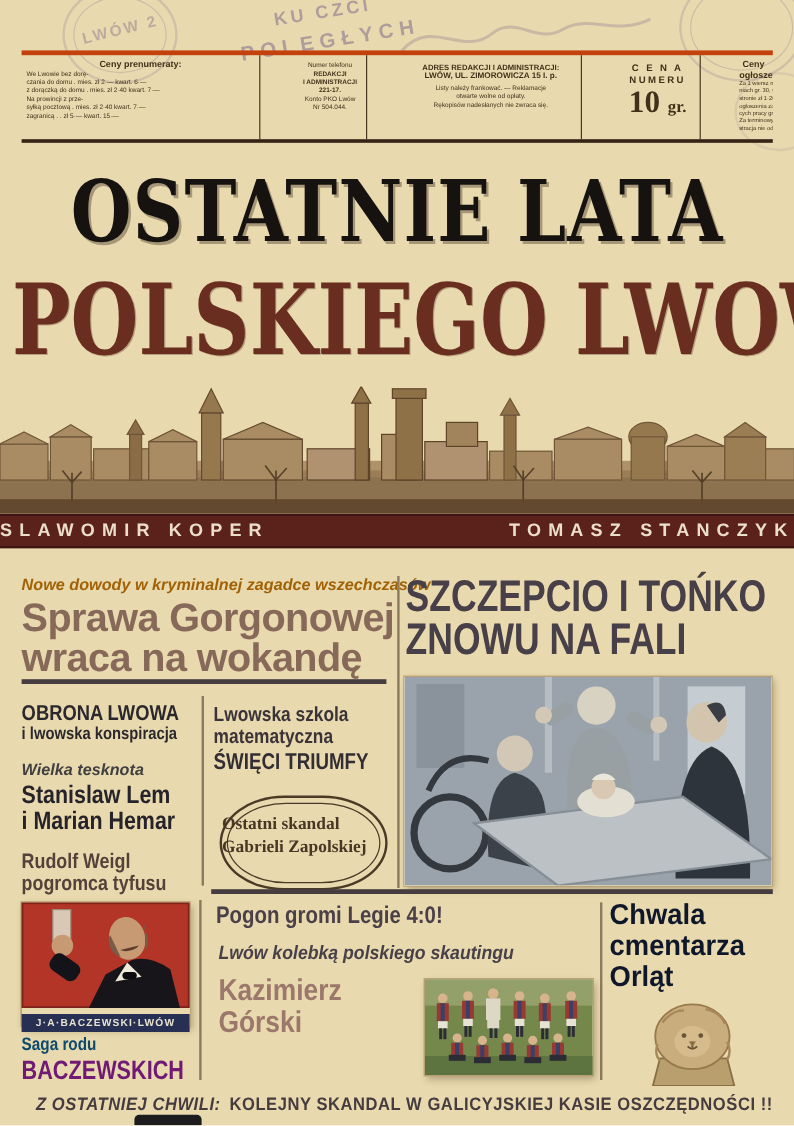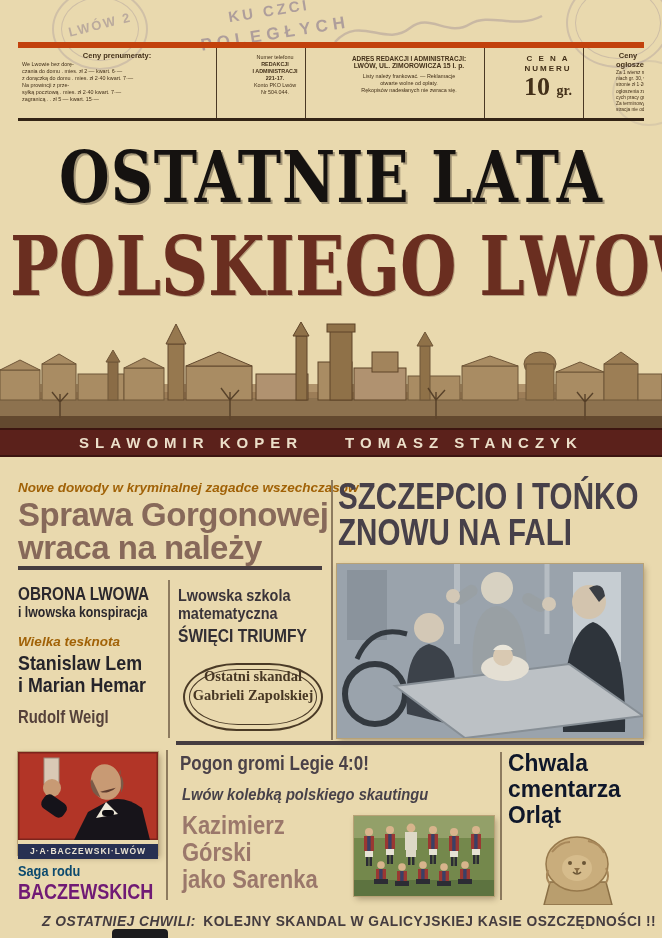--- a/index.html
+++ b/index.html
@@ -21,21 +21,21 @@
 
   
   .postmark{border:2px solid rgba(134,118,146,.45);border-radius:50%;opacity:.55;}
   .postmark-inner{position:absolute;inset:7px;border:1px solid rgba(134,118,146,.5);border-radius:50%;}
   .postmark-text{position:absolute;width:100%;text-align:center;color:rgba(120,104,134,.75);
     font-weight:bold;font-size:13px;letter-spacing:2px;top:34%;transform:rotate(-14deg);}
   .faded-script{color:rgba(126,110,140,.55);font-weight:bold;letter-spacing:3px;}
 
   
   .masthead{left:18px;top:42px;width:626px;height:70px;display:flex;
-    border-top:6px solid #c2410c;border-bottom:3px solid #332415;color:#433019;gap:28px;}
+    border-top:4px solid #c2410c;border-bottom:3px solid #332415;color:#433019;gap:28px;}
   .mh-box{border-right:1.5px solid #4a3824;padding:3px 4px;overflow:hidden;}
   .mh-box:last-child{border-right:none;}
   .mh-title{font-weight:bold;text-align:center;font-size:7.5px;margin-bottom:1px;}
   .mh-line{font-size:5.4px;line-height:7px;white-space:nowrap;}
   .mh-center{text-align:center;}
   .price-label{font-size:8px;font-weight:bold;letter-spacing:2px;text-align:center;line-height:10px;}
   .price-value{font-size:26px;font-weight:bold;text-align:center;line-height:26px;font-family:"Liberation Serif",serif;}
   .price-value .unit{font-size:14px;}
 
   
@@ -43,55 +43,55 @@
     font-family:"DejaVu Serif",serif;font-weight:bold;font-size:60px;
     transform:scaleY(1.18) scaleX(.97);transform-origin:50% 0;letter-spacing:1px;
     text-shadow:2px 2px 0 rgba(40,30,20,.35);}
   .title2{left:0;top:218px;width:662px;text-align:center;color:#6a2e20;
     font-family:"DejaVu Serif",serif;font-weight:bold;font-size:67px;
     transform:scaleY(1.22) scaleX(.97);transform-origin:50% 0;letter-spacing:0px;
     text-shadow:1px 1px 0 rgba(70,30,15,.3);}
 
   
   .author-bar{left:0;top:428px;width:662px;height:29px;background:#5b211b;
-    display:flex;align-items:center;justify-content:center;gap:42px;
+    display:flex;align-items:center;justify-content:space-between;gap:42px;
     box-shadow:0 -2px 0 #3c1510 inset,0 2px 0 #3c1510 inset;}
   .author{color:#ecdfc9;font-weight:bold;font-size:15px;letter-spacing:6px;white-space:nowrap;}
 
   
   .vrule{width:1.5px;background:#8d7b5f;}
   .hbar{background:#463d40;height:4px;}
 
   
   .kicker{font-style:italic;font-weight:bold;color:#a16207;font-size:13.5px;}
   .h-gorgonowa{color:#87695a;font-weight:bold;font-size:33px;line-height:33px;letter-spacing:-.5px;}
   .h-szczepcio{color:#474049;font-weight:bold;font-size:37px;line-height:36px;}
   .h-obrona{color:#2b282d;font-weight:bold;font-size:18px;line-height:19px;}
   .h-obrona2{color:#2b282d;font-weight:bold;font-size:14.5px;}
-  .k-tesknota{color:#a16207;font-style:italic;font-weight:bold;font-size:13.5px;}
+  .k-tesknota{color:#404040;font-style:italic;font-weight:bold;font-size:13.5px;}
   .h-lem{color:#26242a;font-weight:bold;font-size:21px;line-height:22px;}
   .h-weigl{color:#55413a;font-weight:bold;font-size:17.5px;line-height:19px;}
   .h-szkola{color:#3a3439;font-weight:bold;font-size:17px;line-height:18px;}
   .h-triumfy{color:#322e33;font-weight:bold;font-size:19px;}
   .cartouche{border:2px solid #4a3a26;border-radius:46% 46% 46% 46% / 60% 60% 60% 60%;
-    box-shadow:0 0 0 3px transparent;position:relative;text-align:center;padding-top:2px;}
+    box-shadow:0 0 0 3px transparent;position:relative;text-align:left;padding-top:13px;}
   .cartouche:before{content:"";position:absolute;inset:4px;border:1.5px solid #4a3a26;
     border-radius:46% / 60%;}
   .cartouche-text{position:relative;font-family:"Liberation Serif",serif;color:#473724;
     font-size:14.5px;line-height:19px;font-weight:bold;}
   .h-pogon{color:#4a4148;font-weight:bold;font-size:20px;}
   .sub-pogon{color:#474149;font-style:italic;font-weight:bold;font-size:16px;}
   .h-gorski{color:#9b786b;font-weight:bold;font-size:25px;line-height:27px;}
   .h-orleta{color:#0f172a;font-weight:bold;font-size:24px;line-height:26px;}
   .h-saga1{color:#0c4a6e;font-weight:bold;font-size:15px;}
   .h-saga2{color:#701a75;font-weight:bold;font-size:22px;}
   .poster-caption{background:#273052;color:#e8e2d2;font-size:8.5px;font-weight:bold;
     text-align:center;letter-spacing:1px;line-height:15px;height:15px;}
   .bottom-strip{left:0;top:903px;width:662px;height:35px;
-    display:flex;align-items:center;padding-left:42px;box-sizing:border-box;}
+    display:flex;align-items:center;padding-left:30px;box-sizing:border-box;}
   .bottom-text{color:#453c3f;font-weight:bold;font-size:15px;letter-spacing:.5px;}
   .bottom-text .it{font-style:italic;margin-right:8px;}
   .photo-frame{box-shadow:0 0 0 1px #b8a276, 2px 3px 6px rgba(60,40,20,.35);}
   .edge-mark{background:#1c1c1e;border-radius:4px 4px 0 0;}
 </style>
 </head>
 <body>
 
 <div id="cover">
 
@@ -212,21 +212,21 @@
     <rect x="0" y="94" width="662" height="12" fill="#5e452b" opacity=".9"></rect>
   </svg>
 
   <div class="abs author-bar">
     <span class="author">SLAWOMIR KOPER</span>
     <span class="author">TOMASZ STANCZYK</span>
   </div>
 
   <div class="abs kicker nowrap" style="left:18px;top:480px;">Nowe dowody w kryminalnej zagadce wszechczasów</div>
   <div class="abs h-gorgonowa nowrap" style="left:18px;top:498px;">Sprawa Gorgonowej</div>
-  <div class="abs h-gorgonowa nowrap" style="left:18px;top:531px;">wraca na należy</div>
+  <div class="abs h-gorgonowa nowrap" style="left:18px;top:531px;">wraca na wokandę</div>
 
   <div class="abs vrule" style="left:331px;top:480px;height:260px;"></div>
 
   <div class="abs" style="left:338px;top:479px;width:300px;">
     <div class="h-szczepcio"><span class="cond" style="transform:scaleX(.8);">SZCZEPCIO I TOŃKO</span></div>
     <div class="h-szczepcio"><span class="cond" style="transform:scaleX(.8);">ZNOWU NA FALI</span></div>
   </div>
 
   <div class="abs photo-frame" style="left:337px;top:564px;width:306px;height:174px;overflow:hidden;">
     <svg width="306" height="174" viewBox="0 0 306 174">
@@ -266,20 +266,21 @@
 
   <div class="abs vrule" style="left:168px;top:580px;height:158px;"></div>
 
   <div class="abs" style="left:18px;top:585px;width:145px;">
     <div class="h-obrona"><span class="cond">OBRONA LWOWA</span></div>
     <div class="h-obrona2"><span class="cond">i lwowska konspiracja</span></div>
     <div class="k-tesknota nowrap" style="margin-top:14px;">Wielka tesknota</div>
     <div class="h-lem" style="margin-top:3px;"><span class="cond">Stanislaw Lem</span></div>
     <div class="h-lem"><span class="cond">i Marian Hemar</span></div>
     <div class="h-weigl" style="margin-top:12px;"><span class="cond">Rudolf Weigl</span></div>
+    <div class="h-weigl"><span class="cond">pogromca tyfusu</span></div>
   </div>
 
   <div class="abs" style="left:178px;top:587px;width:150px;">
     <div class="h-szkola"><span class="cond">Lwowska szkola</span></div>
     <div class="h-szkola"><span class="cond">matematyczna</span></div>
     <div class="h-triumfy" style="margin-top:2px;"><span class="cond" style="transform:scaleX(.82);">ŚWIĘCI TRIUMFY</span></div>
   </div>
 
   <div class="abs cartouche" style="left:183px;top:663px;width:136px;height:62px;">
     <div class="cartouche-text">Ostatni skandal</div>
@@ -312,21 +313,20 @@
     <div class="poster-caption">J·A·BACZEWSKI·LWÓW</div>
   </div>
   <div class="abs h-saga1" style="left:18px;top:862px;"><span class="cond">Saga rodu</span></div>
   <div class="abs h-saga2" style="left:18px;top:879px;"><span class="cond" style="transform:scaleX(.82);">BACZEWSKICH</span></div>
 
   <div class="abs h-pogon" style="left:180px;top:752px;"><span class="cond">Pogon gromi Legie 4:0!</span></div>
   <div class="abs sub-pogon" style="left:182px;top:786px;"><span class="cond" style="transform:scaleX(.92);">Lwów kolebką polskiego skautingu</span></div>
   <div class="abs" style="left:182px;top:812px;">
     <div class="h-gorski"><span class="cond" style="transform:scaleX(.88);">Kazimierz</span></div>
     <div class="h-gorski"><span class="cond" style="transform:scaleX(.88);">Górski</span></div>
-    <div class="h-gorski"><span class="cond" style="transform:scaleX(.88);">jako Sarenka</span></div>
   </div>
 
   <div class="abs photo-frame" style="left:354px;top:816px;width:140px;height:80px;overflow:hidden;">
     <svg width="140" height="80" viewBox="0 0 140 80">
       <rect width="140" height="80" fill="#74884c"></rect>
       <rect width="140" height="22" fill="#93a069"></rect>
       <rect y="64" width="140" height="16" fill="#5d7340"></rect>
 
       <g>
         <g transform="translate(10,12)">

